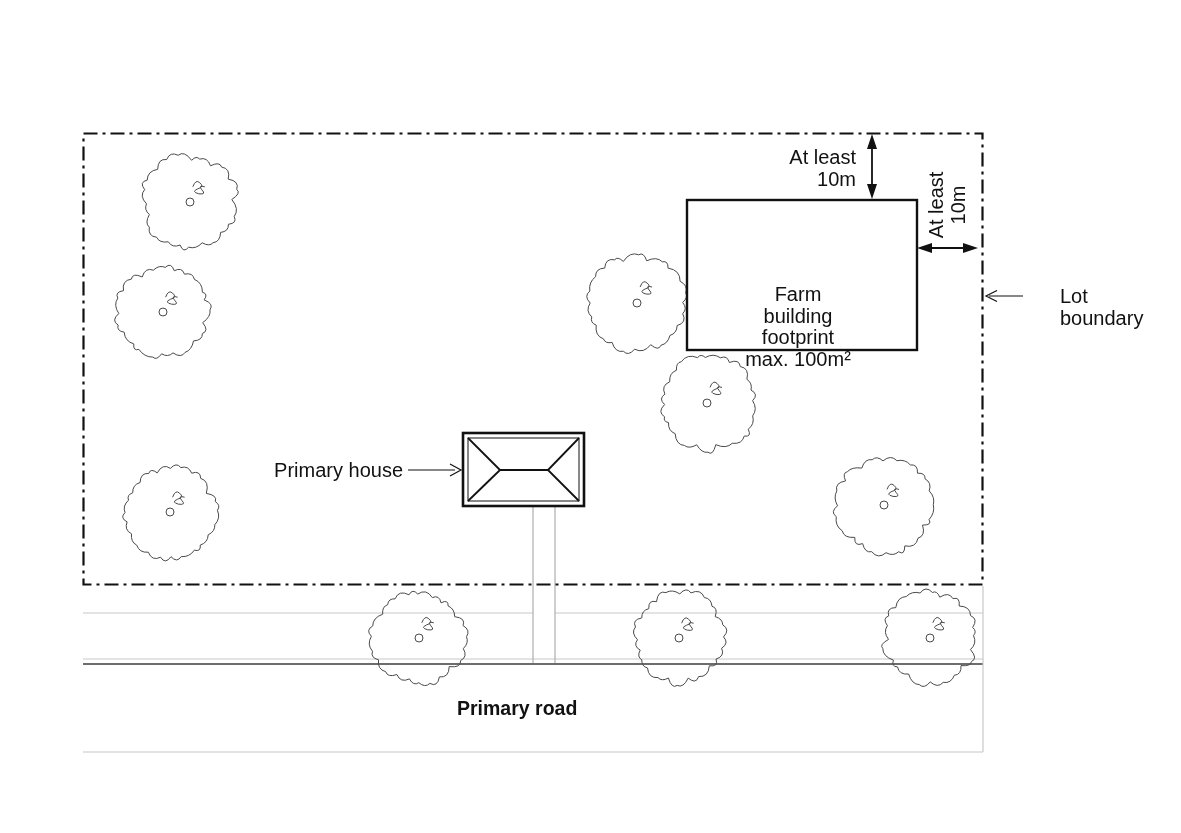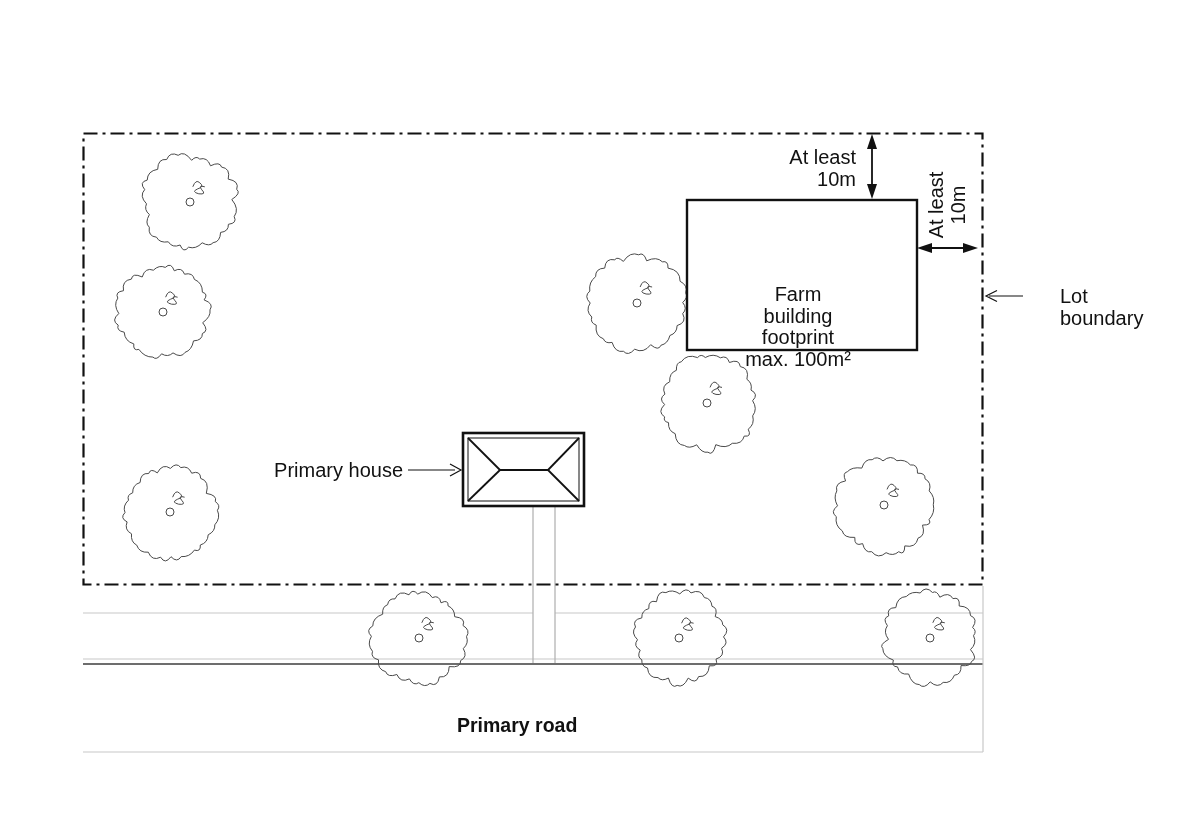--- a/index.html
+++ b/index.html
@@ -14,21 +14,21 @@
   svg{position:absolute;left:0;top:0;}
   .label{
     position:absolute;
     font-size:20px;
     line-height:22px;
     white-space:pre-line;
     color:#111111;
   }
   .label.right-align{text-align:right;}
   .label.center{text-align:center;}
-  .label.bold{font-weight:bold;font-size:19.5px;margin-top:17px;}
+  .label.bold{font-weight:bold;font-size:19.5px;}
   .label.rotated{
     transform:translate(-50%,-50%) rotate(-90deg);
     text-align:center;
     transform-origin:center center;
   }
   .farm-label{line-height:21.5px;}
   .thin-gray{stroke:#c8c8c8;stroke-width:1.2;}
   .dark-road{stroke:#3c3c3c;stroke-width:1.5;}
   .drive{stroke:#b4b4b4;stroke-width:1.3;}
   .tree{stroke:#4a4a4a;stroke-width:1;fill:none;}

